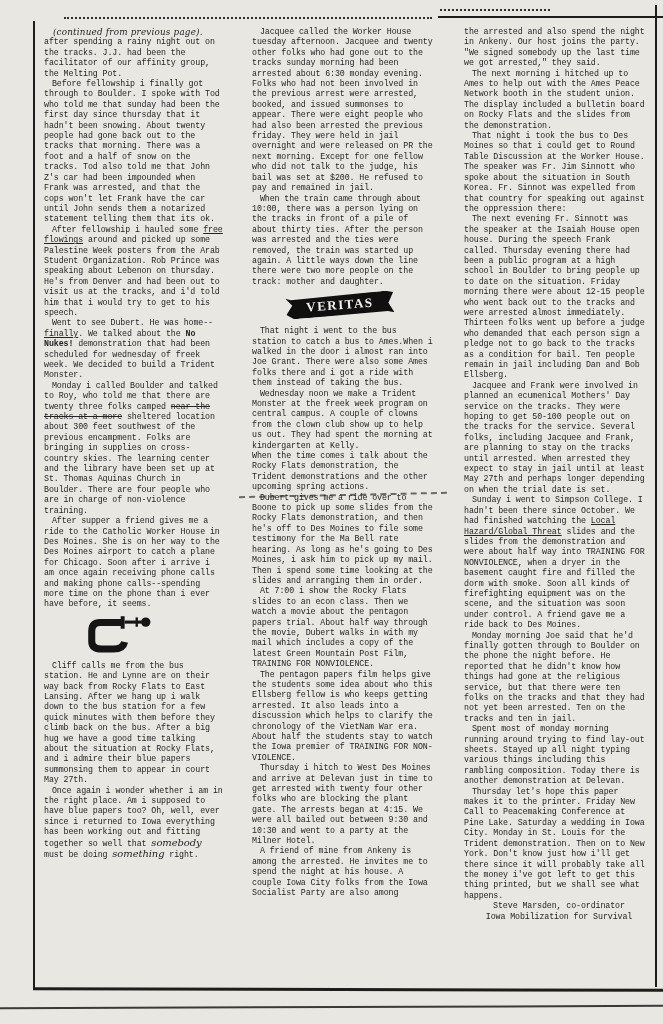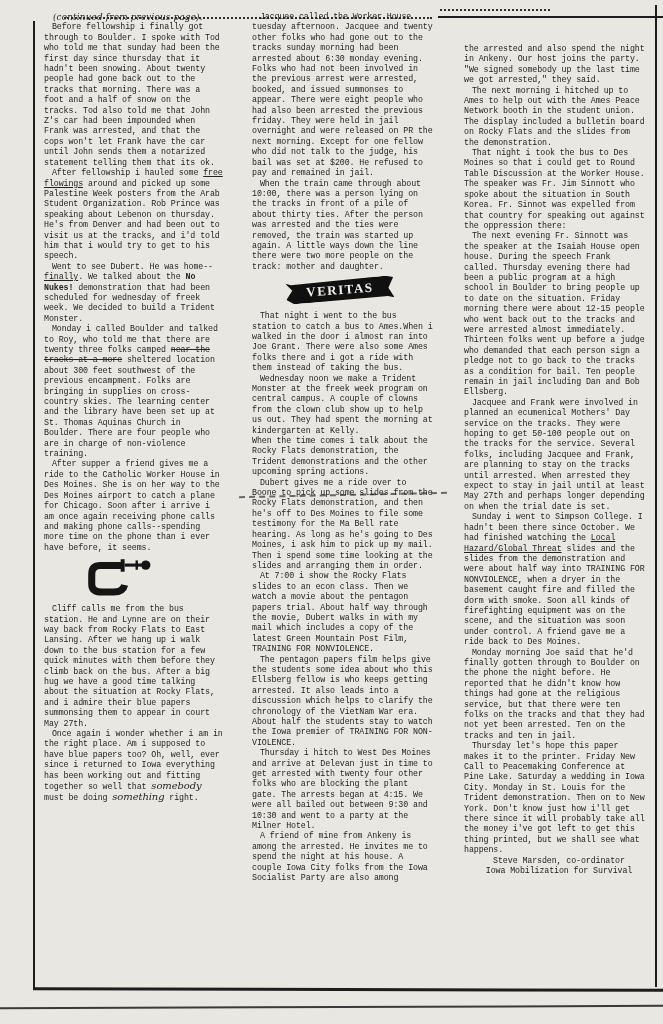--- a/index.html
+++ b/index.html
@@ -5,24 +5,24 @@
   html,body{margin:0;padding:0;background:#d8d6d1;}
   .page{
     position:relative;width:663px;height:1024px;
     background:#e9e7e2;overflow:hidden;
     font-family:"Liberation Mono","DejaVu Sans Mono",monospace;
     color:#242424;
   }
   
   .rule{position:absolute;background:#1d1d1d;}
   .dotted{position:absolute;border-top:2px dotted #2e2e2e;height:0;}
-  .col{position:absolute;top:12px;font-size:8.3px;line-height:10.4px;letter-spacing:-0.1px;}
+  .col{position:absolute;top:27px;font-size:8.3px;line-height:10.4px;letter-spacing:-0.1px;}
   #col1{left:44px;width:180px;}
   #col2{left:252px;width:181px;}
-  #col3{left:464px;width:182px;margin-top:32px;}
+  #col3{left:464px;width:182px;}
   .col p{margin:0;text-indent:1.6ch;}
   .continued{
     font-family:"DejaVu Serif","Liberation Serif",serif;
     font-style:italic;font-size:8.8px;letter-spacing:0.2px;
   }
   .u{text-decoration:underline;}
   .b{font-weight:bold;}
   .i{font-style:italic;font-family:"DejaVu Serif",serif;font-size:10px;}
   .strike{text-decoration:line-through;}
   .gap-top{margin-top:10px;}
@@ -52,20 +52,21 @@
   <div class="dotted" style="left:440px;top:9px;width:110px;"></div>
   <div class="rule" style="left:438px;top:16px;width:225px;height:2px;"></div>
   <div class="rule" style="left:33px;top:21px;width:2px;height:969px;"></div>
   <div class="rule" style="left:655px;top:5px;width:2px;height:982px;"></div>
   <div class="rule" style="left:33px;top:988px;width:630px;height:3px;transform:rotate(0.15deg);"></div>
   <div class="wavy" style="left:0;top:1006px;width:663px;height:1.5px;transform:rotate(-0.2deg);"></div>
   <div class="dash-artifact"></div>
 
   <div class="col" id="col1">
     <p class="continued">(continued from previous page).</p>
+    <p class="noindent" style="text-indent:0;">after spending a rainy night out on the tracks.  J.J. had been the facilitator of our affinity group, the Melting Pot.</p>
     <p>Before fellowship i finally got through to Boulder. I spoke with Tod who told me that sunday had been the first day since thursday that it hadn't been snowing. About twenty people had gone back out to the tracks that morning.  There was a foot and a half of snow on the tracks.  Tod also told me that John Z's car had been impounded when Frank was arrested, and that the cops won't let Frank have the car until John sends them a notarized statement telling them that its ok.</p>
     <p><span>After fellowship i hauled some </span><span class="u">free flowings</span><span> around and picked up some Palestine Week posters from the Arab Student Organization. Rob Prince was speaking about Lebenon on thursday.  He's from Denver and had been out to visit us at the tracks, and i'd told him that i would try to get to his speech.</span></p>
     <p><span>Went to see Dubert.  He was home--</span><span class="u">finally</span><span>.  We talked about the </span><span class="b">No Nukes!</span><span> demonstration that had been scheduled for wednesday of freek week.  We decided to build a Trident Monster.</span></p>
     <p><span>Monday i called Boulder and talked to Roy, who told me that there are twenty three folks camped </span><span class="strike">near the tracks at a more</span><span> sheltered location about 300 feet southwest of the previous encampment.  Folks are bringing in supplies on cross-country skies.  The learning center and the library have been set up at St. Thomas Aquinas Church in Boulder.  There are four people who are in charge of non-violence training.</span></p>
     <p>After supper a friend gives me a ride to the Catholic Worker House in Des Moines.  She is on her way to the Des Moines airport to catch a plane for Chicago.  Soon after i arrive i am once again receiving phone calls and making phone calls--spending more time on the phone than i ever have before, it seems.</p>
 
     <div class="clamp-wrap">
       <svg viewBox="0 0 92 50" width="72" height="40" aria-hidden="true">
         <path d="M54 9 H26 Q15 9 15 20 V33 Q15 43 28 43 H43 Q55 43 57 34" fill="none" stroke="#151515" stroke-width="9"></path>
         <rect x="52" y="1" width="5" height="16" fill="#151515"></rect>
@@ -98,18 +99,19 @@
   </div>
 
   <div class="col" id="col3">
     <p style="text-indent:0;">the arrested and also spend the night in Ankeny.  Our host joins the party.  "We signed somebody up the last time we got arrested," they said.</p>
     <p>The next morning i hitched up to Ames to help out with the Ames Peace Network booth in the student union. The display included a bulletin board on Rocky Flats and the slides from the demonstration.</p>
     <p>That night i took the bus to Des Moines so that i could get to Round Table Discussion at the Worker House. The speaker was Fr. Jim Sinnott who spoke about the situation in South Korea. Fr. Sinnot was expelled from that country for speaking out against the oppression there:</p>
     <p>The next evening Fr. Sinnott was the speaker at the Isaiah House open house. During the speech Frank called. Thursday evening there had been a public program at a high school in Boulder to bring people up to date on the situation.  Friday morning there were about 12-15 people who went back out to the tracks and were arrested almost immediately.  Thirteen folks went up before a judge who demanded that each person sign a pledge not to go back to the tracks as a condition for bail.  Ten people remain in jail including Dan and Bob Ellsberg.</p>
     <p class="gap-top">Jacquee and Frank were involved in planned an ecumenical Mothers' Day service on the tracks.  They were hoping to get 50-100 people out on the tracks for the service. Several folks, including Jacquee and Frank, are planning to stay on the tracks until arrested. When arrested they expect to stay in jail until at least May 27th and perhaps longer depending on when the trial date is set.</p>
     <p><span>Sunday i went to Simpson College. I hadn't been there since October. We had finished watching the </span><span class="u">Local Hazard/Global Threat</span><span> slides and the slides from the demonstration and were about half way into TRAINING FOR NONVIOLENCE, when a dryer in the basement caught fire and filled the dorm with smoke.  Soon all kinds of firefighting equipment was on the scene, and the situation was soon under control.  A friend gave me a ride back to Des Moines.</span></p>
     <p>Monday morning Joe said that he'd finally gotten through to Boulder on the phone the night before. He reported that he didn't know how things had gone at the religious service, but that there were ten folks on the tracks and that they had not yet been arrested. Ten on the tracks and ten in jail.</p>
+    <p>Spent most of monday morning running around trying to find lay-out sheets.  Stayed up all night typing various things including this rambling composition.  Today there is another demonstration at Delevan.</p>
     <p>Thursday let's hope this paper makes it to the printer.  Friday New Call to Peacemaking Conference at Pine Lake. Saturday a wedding in Iowa City.  Monday in St. Louis for the Trident demonstration.  Then on to New York.  Don't know just how i'll get there since it will probably take all the money i've got left to get this thing printed, but we shall see what happens.</p>
     <p class="sig">Steve Marsden, co-ordinator</p>
     <p class="sig">Iowa Mobilization for Survival</p>
   </div>
 
 </div>
 
 </body></html>

